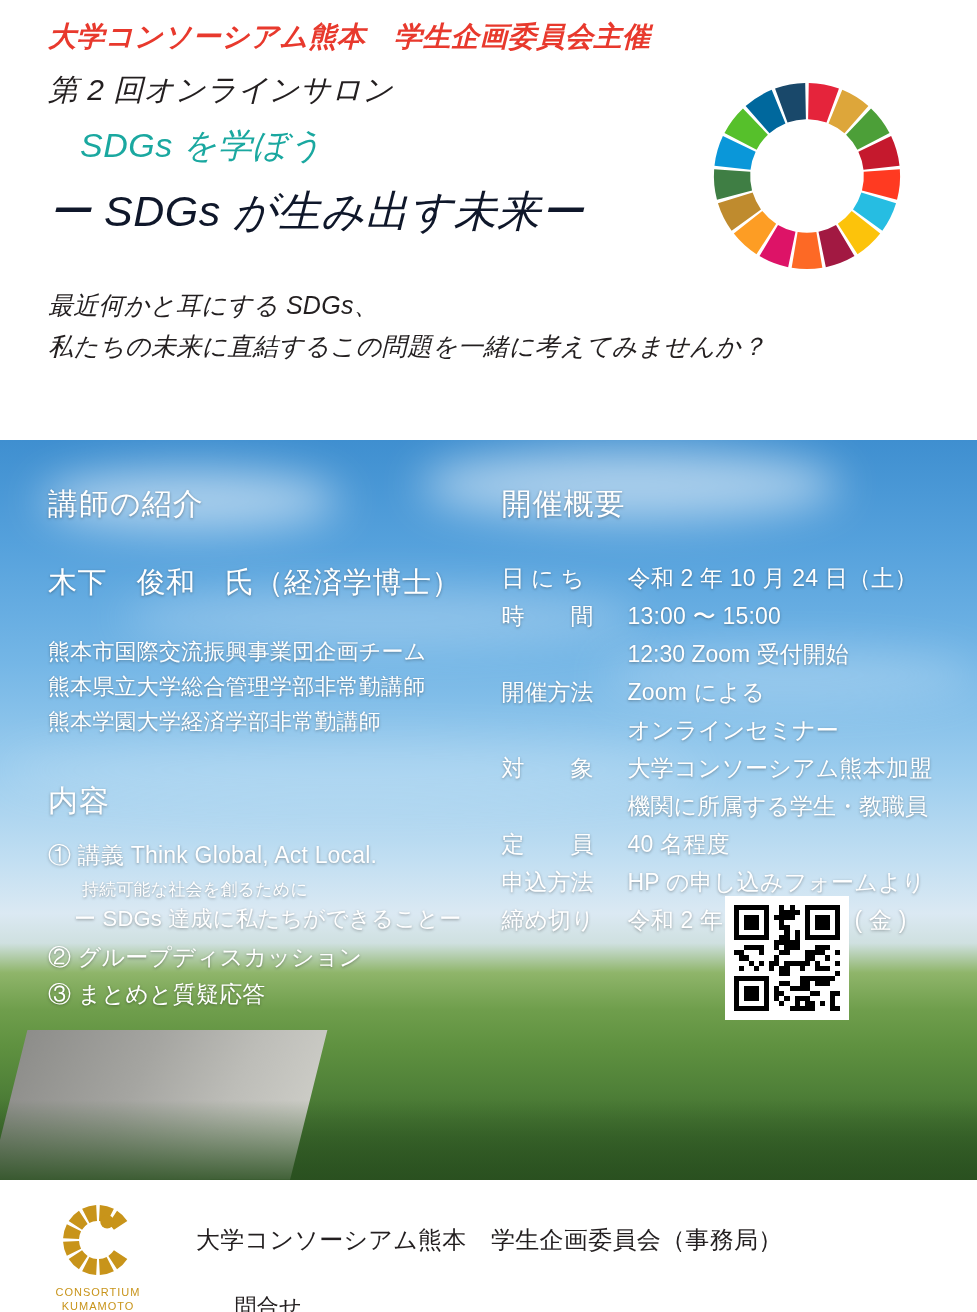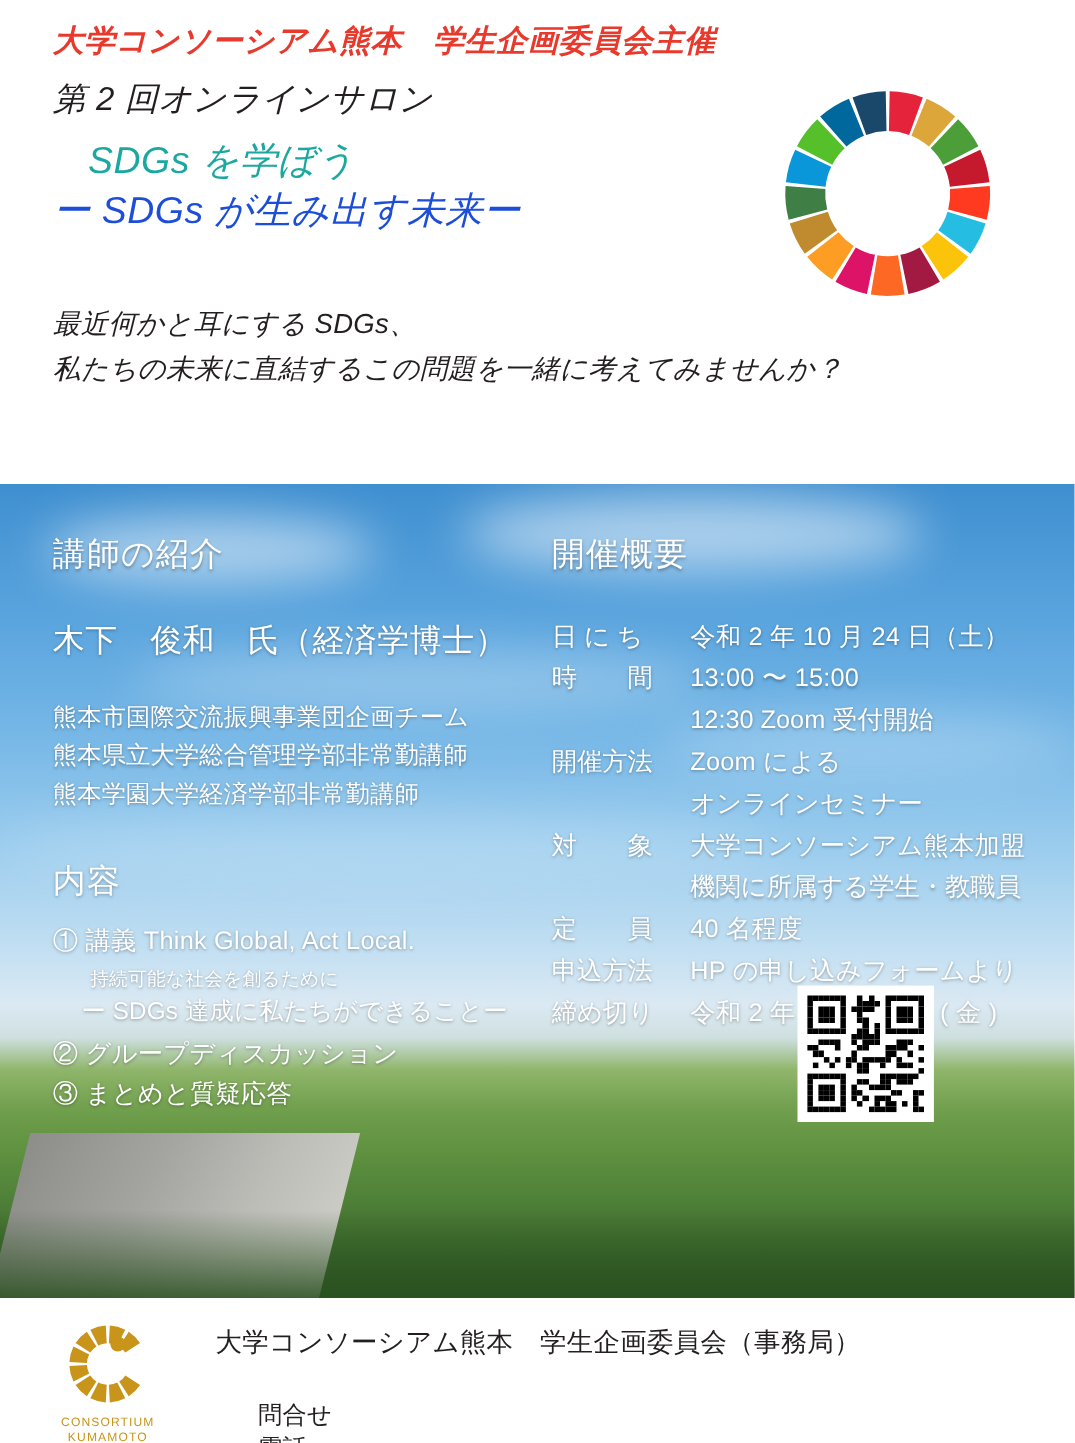--- a/index.html
+++ b/index.html
@@ -34,26 +34,27 @@
     letter-spacing: 0.5px;
   }
   .title-2 {
     color: #1aa8a0;
     font-size: 34px;
     margin-top: 12px;
     letter-spacing: 0.5px;
     margin-left: 32px;
   }
   .title-3 {
-    color: #1d4ed8;
-    font-size: 34px;
+    color: #0f172a;
+    font-size: 43px;
+    margin-top: 14px;
     letter-spacing: 0.5px;
   }
   .lead {
-    margin-top: 60px;
+    margin-top: 44px;
     color: #231f20;
     font-size: 25px;
     line-height: 1.62;
     letter-spacing: 0.3px;
   }
 
   
   .sdg-wheel {
     position: absolute;
     top: 78px;
@@ -217,21 +218,21 @@
   }
   .logo-text {
     font-size: 11px;
     color: #c8941a;
     letter-spacing: 1px;
     line-height: 1.25;
     margin-top: 4px;
     font-family: "Liberation Sans", sans-serif;
   }
   .footer-body { padding-top: 8px; color: #231f20; }
-  .f-line1 { font-size: 24px; letter-spacing: 0.3px; white-space: pre; }
+  .f-line1 { font-size: 24px; letter-spacing: 0.3px; white-space: pre; margin-top: 20px; }
   .f-line2 { font-size: 22px; margin-top: 10px; letter-spacing: 0.3px; white-space: pre; }
 </style>
 </head>
 <body>
 
 <div class="top">
   <div class="host-line">大学コンソーシアム熊本　学生企画委員会主催</div>
   <div class="title-1">第 2 回オンラインサロン</div>
   <div class="title-2">SDGs を学ぼう</div>
   <div class="title-3">ー SDGs が生み出す未来ー</div>

